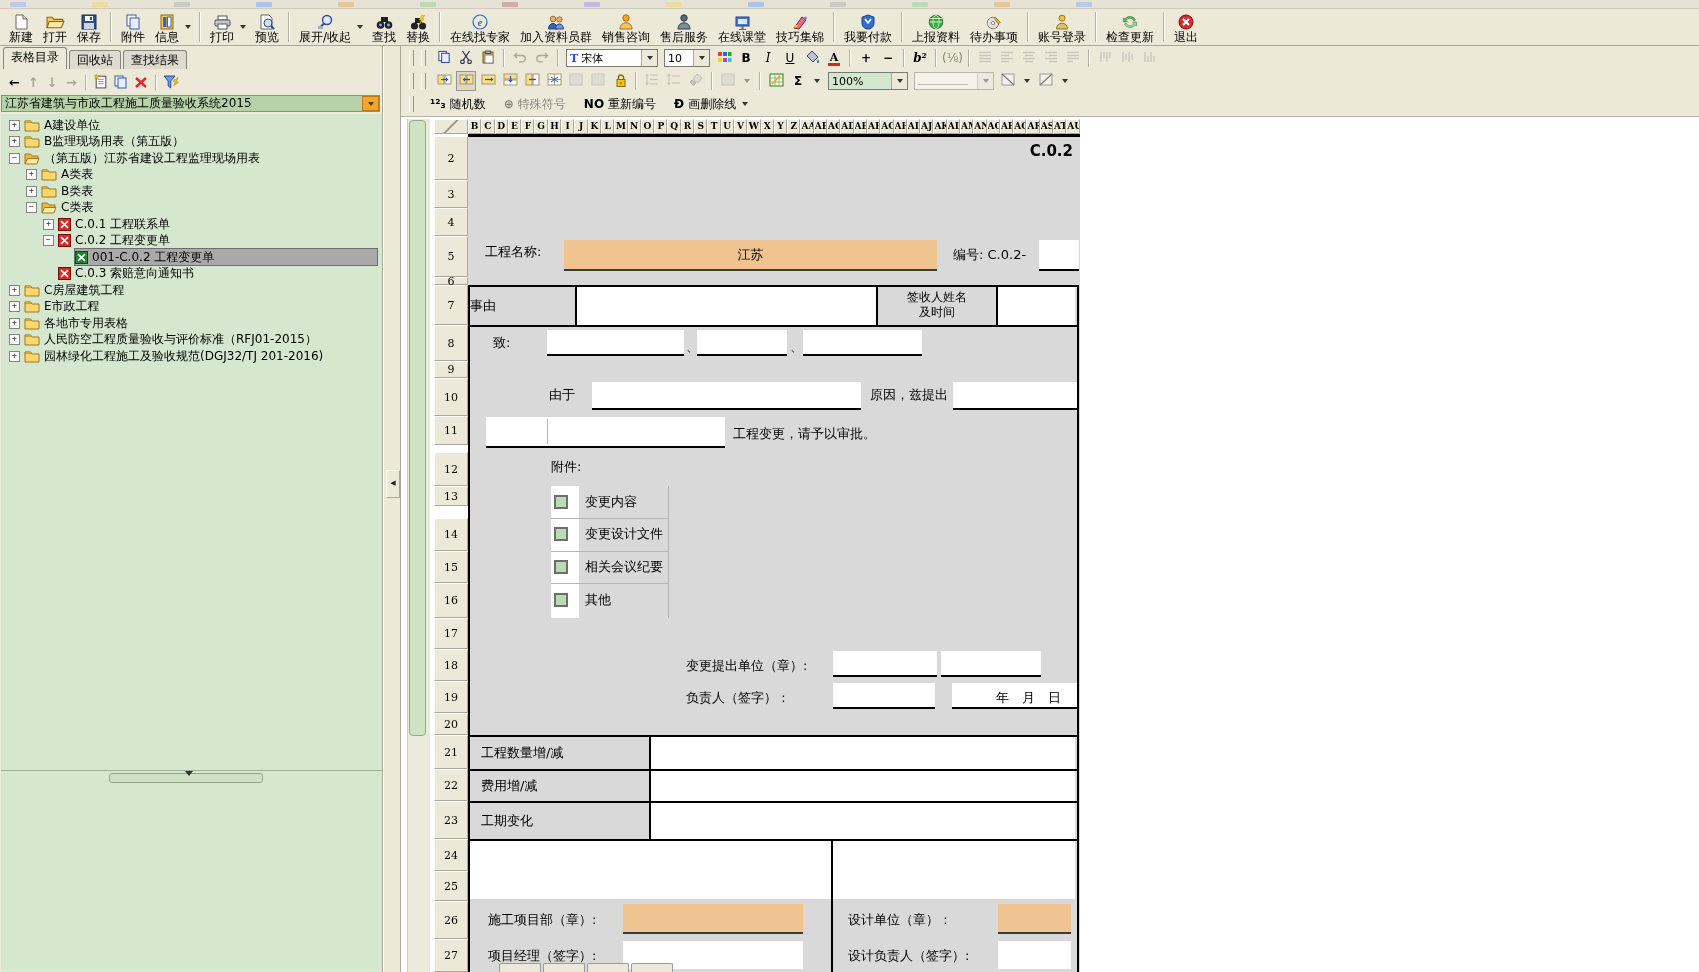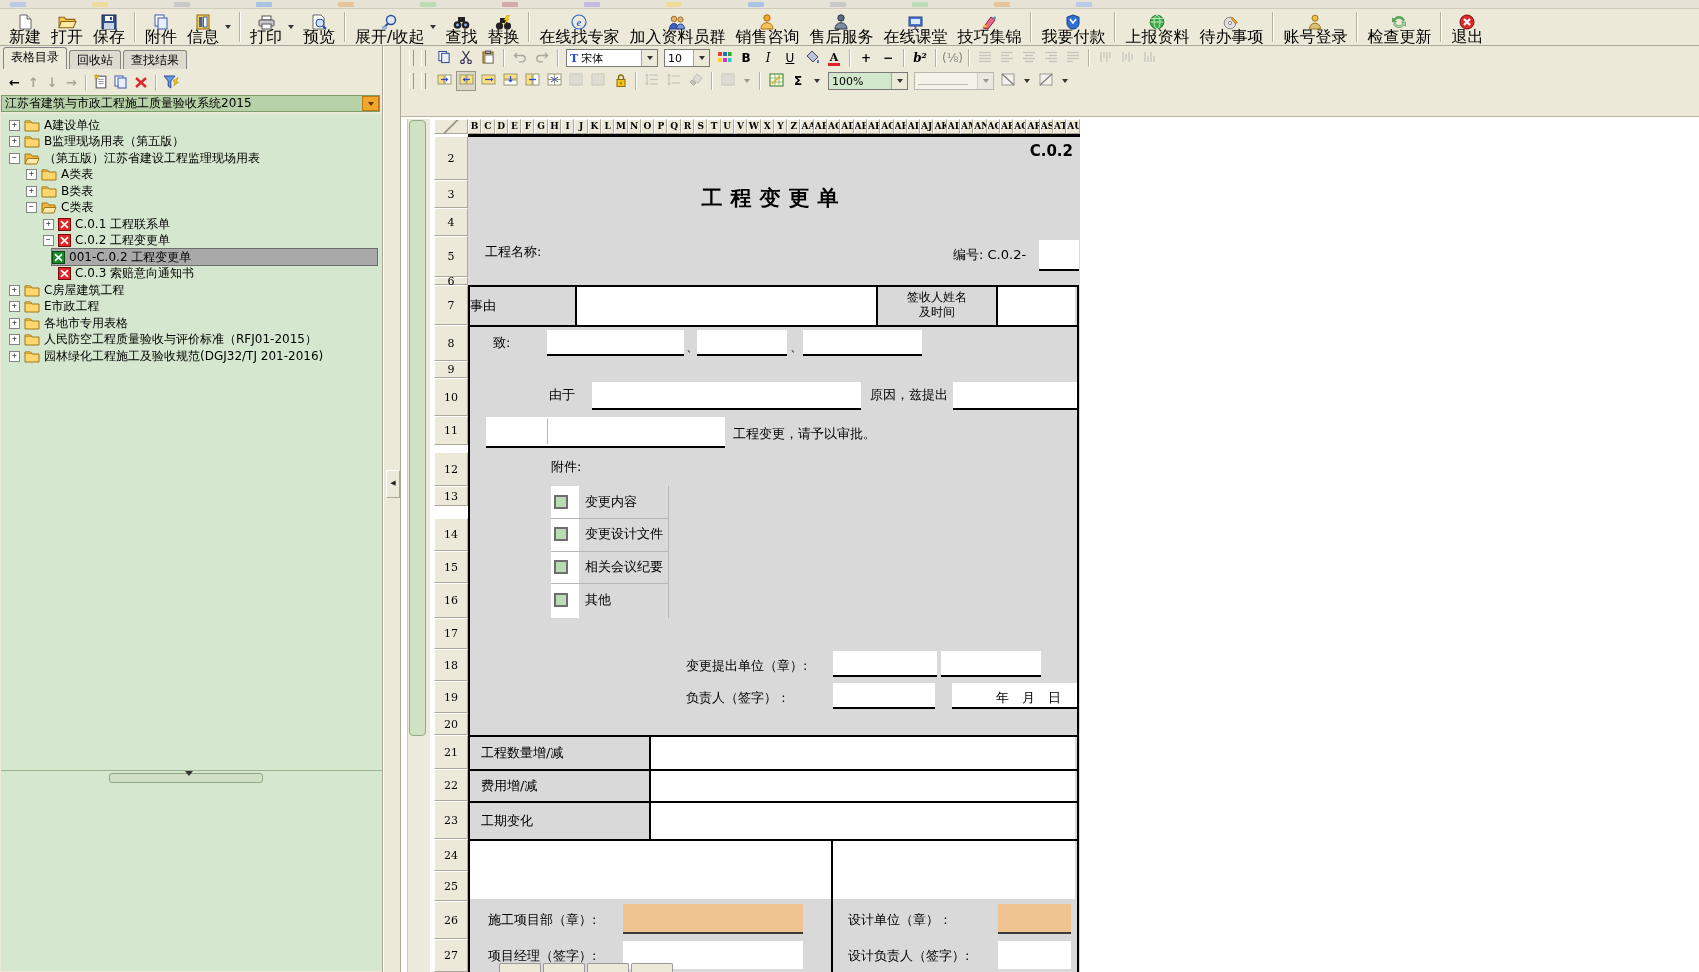--- a/index.html
+++ b/index.html
@@ -6,21 +6,21 @@
   #app{position:relative;width:1699px;height:972px;background:#fff;overflow:hidden;
        font-family:"DejaVu Sans","Liberation Sans",sans-serif;color:#000;-webkit-user-select:none}
   .abs{position:absolute}
   
   #topfrag{position:absolute;left:0;top:0;width:1699px;height:8px;background:#e6e3d6;border-bottom:1px solid #cfccbd;overflow:hidden}
   .frag{position:absolute;top:2px;height:5px;width:16px;border-radius:1px}
   #maintb{position:absolute;left:0;top:9px;width:1699px;height:37px;background:#ece9d8;border-bottom:1px solid #aca899;display:flex;align-items:center;padding-left:4px;box-sizing:border-box}
   .tbtn-wrap{display:flex;align-items:center}
   .tbtn{display:flex;flex-direction:column;align-items:center;justify-content:flex-end;padding:1px 5px;height:34px;cursor:pointer}
   .tbtn .ico{height:18px;display:flex;align-items:flex-end}
-  .tbtn .lab{font-size:16px;line-height:14px;white-space:nowrap}
+  .tbtn .lab{font-size:12px;line-height:14px;white-space:nowrap}
   .tsep{width:1px;height:30px;background:#b6b2a2;border-right:1px solid #fff;margin:0 4px;flex:0 0 auto}
   .dcaret{width:0;height:0;border-left:3px solid transparent;border-right:3px solid transparent;border-top:4px solid #333;margin:0 4px 0 1px}
   
   #sidebar{position:absolute;left:0;top:46px;width:383px;height:926px;background:#ece9d8;border-right:1px solid #aca899;box-sizing:border-box}
   #sbtabs{position:absolute;left:3px;top:2px;height:21px;display:flex;align-items:flex-end}
   .tab{font-size:12px;padding:2px 7px 1px 7px;background:#dedad0;border:1px solid #848484;border-bottom:none;border-radius:3px 3px 0 0;margin-right:2px;height:15px;line-height:14px;position:relative;top:0}
   .tab.active{background:#ece9d8;height:18px;z-index:2}
   #sbtoolbar{position:absolute;left:0;top:26px;width:383px;height:22px;display:flex;align-items:center;padding-left:5px;box-sizing:border-box}
   .navar{font-size:13px;font-weight:bold;margin:0 4px;line-height:18px}
   .navar.off{color:#a9a49a}
@@ -506,21 +506,21 @@
             <span class="nodebody">
               <span class="nicon">
                 <svg width="13" height="13" viewBox="0 0 13 13">
                   <rect x="0.5" y="0.5" width="12" height="12" fill="#e02525" stroke="#7a0a0a"></rect>
                   <path d="M3 3.2l7 6.6M10 3.2l-7 6.6" stroke="#fff" stroke-width="1.7"></path>
                 </svg>
               </span>
               <span>C.0.2 工程变更单</span>
             </span>
           </div>
-          <div class="titem" style="top: 135px; padding-left: 36px;">
+          <div class="titem" style="top: 135px; padding-left: 59px;">
             <span class="expspace"></span>
             <span class="nodebody sel">
               <span class="nicon">
                 <svg width="13" height="13" viewBox="0 0 13 13">
                   <rect x="0.5" y="0.5" width="12" height="12" fill="#188a2a" stroke="#0a4a14"></rect>
                   <path d="M3 3.2l7 6.6M10 3.2l-7 6.6" stroke="#fff" stroke-width="1.7"></path>
                 </svg>
               </span>
               <span>001-C.0.2 工程变更单</span>
             </span>
@@ -919,20 +919,40 @@
               </svg></span>
           </span>
           <span class="dropbtn"></span>
           <span class="fbtn">
             <span><svg width="14" height="13" viewBox="0 0 14 13">
                 <rect x="1" y="1" width="12" height="11" fill="#f4f2ea" stroke="#999"></rect>
                 <line x1="13" y1="1" x2="1" y2="12" stroke="#777" stroke-width="1.1"></line>
               </svg></span>
           </span>
           <span class="dropbtn"></span>
+        </div>
+      <div class="fmtrow" id="fmt3" style="top:47px">
+          <div class="grip"></div>
+          <span class="txtbtn">
+            <span class="g">¹²₃</span>
+            <span>随机数</span>
+          </span>
+          <span class="txtbtn disabled">
+            <span class="g">⊕</span>
+            <span>特殊符号</span>
+          </span>
+          <span class="txtbtn">
+            <span class="g">NO</span>
+            <span>重新编号</span>
+          </span>
+          <span class="txtbtn">
+            <span class="g">Đ</span>
+            <span>画删除线</span>
+            <span class="dropbtn" style="margin-left: 6px;"></span>
+          </span>
         </div>
     </div>
 
     <div class="abs" style="left:6px;top:73px;width:22px;height:853px;background:#eceadd;border-left:1px solid #cfcdc0"></div>
     <div class="abs" style="left:8px;top:74px;width:17px;height:616px;background:#cfe3c4;border:1px solid #93ac87;border-radius:4px;box-sizing:border-box"></div>
 
     <div id="sheetbg"></div>
     <div id="corner"></div>
     <div id="cols">
         <div class="colcell">B</div>
@@ -1006,23 +1026,23 @@
         <div class="rowcell" style="top: 723px; height: 32px;">22</div>
         <div class="rowcell" style="top: 755px; height: 38px;">23</div>
         <div class="rowcell" style="top: 793px; height: 32px;">24</div>
         <div class="rowcell" style="top: 825px; height: 30px;">25</div>
         <div class="rowcell" style="top: 855px; height: 38px;">26</div>
         <div class="rowcell" style="top: 893px; height: 33px;">27</div>
       </div>
 
     <div class="blk" style="left:67px;top:88px;width:612px;height:3px"></div>
     <div class="flabel" style="left:540px;top:96px;width:132px;text-align:right;font-weight:bold;font-size:15px">C.0.2</div>
-    <div class="flabel" style="left:67px;top:138px;width:612px;text-align:center;font-weight:bold;font-size:21px;letter-spacing:8px">工程变更单</div>
 
     <div class="flabel" style="left:84px;top:197px">工程名称:</div>
+    <div class="ocell" style="left:163px;top:194px;width:373px;height:29px;line-height:29px">江苏</div>
     <div class="flabel" style="left:552px;top:200px">编号: C.0.2-</div>
     <div class="wline" style="left:638px;top:194px;width:40px;height:29px"></div>
 
     <div class="abs" style="left:67px;top:239px;width:607px;height:685px;border:2px solid #000;border-bottom:none"></div>
 
     <div class="wcell" style="left:176px;top:241px;width:299px;height:38px"></div>
     <div class="wcell" style="left:597px;top:241px;width:77px;height:38px"></div>
     <div class="blk" style="left:174px;top:241px;width:2px;height:38px"></div>
     <div class="blk" style="left:475px;top:241px;width:2px;height:38px"></div>
     <div class="blk" style="left:595px;top:241px;width:2px;height:38px"></div>

